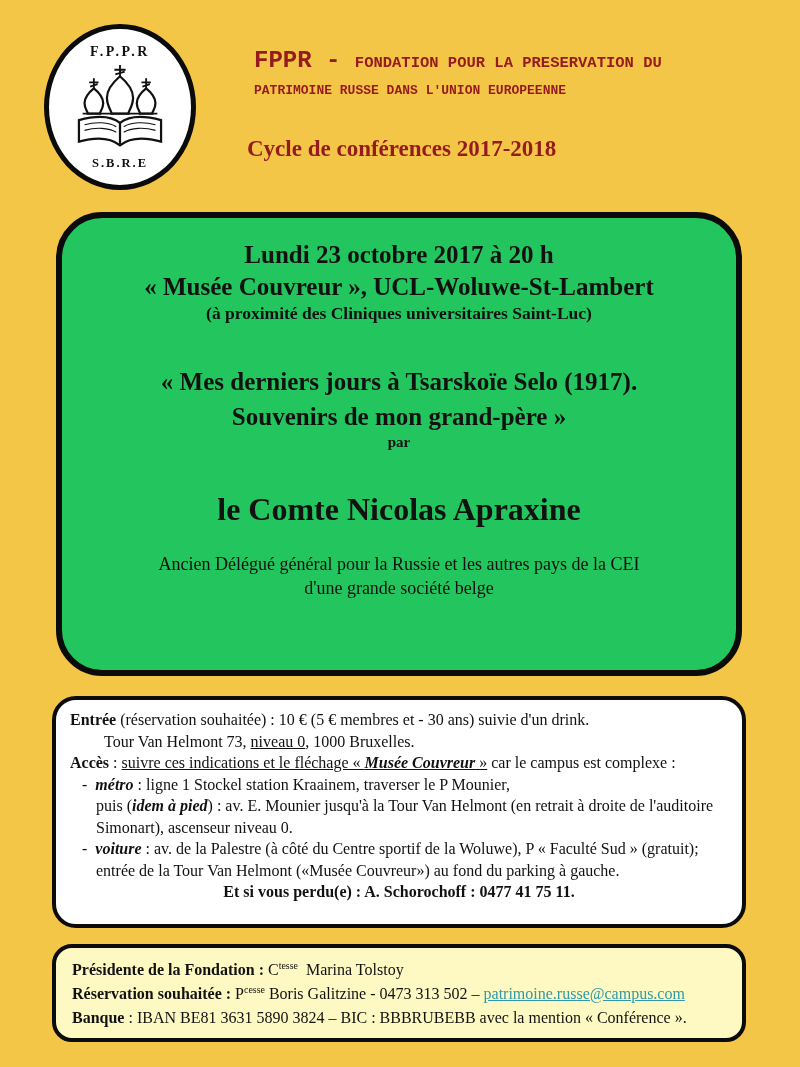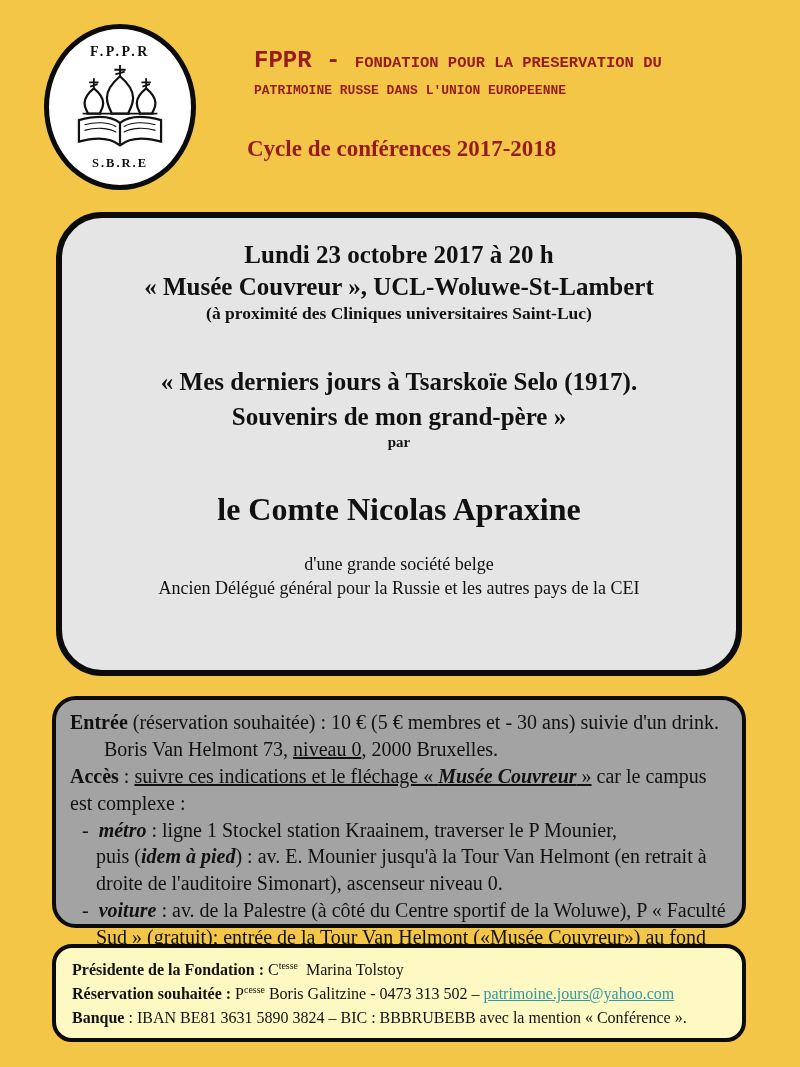--- a/index.html
+++ b/index.html
@@ -16,32 +16,32 @@
   .logo-bottom { font-size:12.5px; letter-spacing:2px; font-weight:bold; }
 
   
   .org { position:absolute; left:254px; top:47px; color:var(--accent,#951B1E); font-weight:bold;font-family:Liberation Mono, monospace; }
   .org-abbr { font-size:24px; }
   .org-rest { font-size:15.5px; }
   .org-line2 { font-size:13px; margin-top:9px; }
   .series { position:absolute; left:247px; top:136px; font-size:23px; font-weight:bold; color:var(--accent,#951B1E); }
 
   
-  .event-box { position:absolute; left:56px; top:212px; width:686px; height:464px; background:#e5e5e5;
+  .event-box { position:absolute; left:56px; top:212px; width:686px; height:464px; background:#22c55e;
                border:6px solid #0b0b0b; border-radius:46px; text-align:center; padding-top:21px; }
   .ev-date,.ev-venue { font-size:25px; font-weight:bold; line-height:1.28; }
   .ev-note { font-size:17.5px; font-weight:bold; margin-top:0; }
   .ev-title { margin-top:40px; font-size:25px; font-weight:bold; line-height:1.4; }
   .ev-par { font-size:15px; font-weight:bold; }
   .ev-speaker { margin-top:40px; font-size:32px; font-weight:bold; }
   .ev-desc { margin-top:24px; font-size:18px; line-height:1.35; }
 
   
-  .info-box { position:absolute; left:52px; top:696px; width:694px; height:232px; background:#a3a3a3;
-              border:4px solid #0b0b0b; border-radius:24px; padding:9px 14px; font-size:20px; line-height:1.345; }
+  .info-box { position:absolute; left:52px; top:696px; width:694px; height:232px; background:#ffffff;
+              border:4px solid #0b0b0b; border-radius:24px; padding:9px 14px; font-size:16px; line-height:1.345; }
   .info-box .line { margin:0; }
   .indent1 { padding-left:34px; }
   .li { padding-left:26px; text-indent:-14px; }
   .li-cont { padding-left:26px; }
   .center-b { text-align:center; }
 
   
   .contact-box { position:absolute; left:52px; top:944px; width:694px; height:98px; background:#fef9c3;
                  border:4px solid #0b0b0b; border-radius:20px; padding:10px 16px; font-size:16px; line-height:1.5; }
   .contact-box .line { margin:0; }
@@ -99,34 +99,34 @@
     <div class="ev-date">Lundi 23 octobre 2017 à 20 h</div>
     <div class="ev-venue">« Musée Couvreur », UCL-Woluwe-St-Lambert</div>
     <div class="ev-note">(à proximité des Cliniques universitaires Saint-Luc)</div>
     <div class="ev-title">
       <div>« Mes derniers jours à Tsarskoïe Selo (1917).</div>
       <div>Souvenirs de mon grand-père »</div>
     </div>
     <div class="ev-par">par</div>
     <div class="ev-speaker">le Comte Nicolas Apraxine</div>
     <div class="ev-desc">
+      <div>Ancien Délégué général pour la Russie et les autres pays de la CEI</div>
       <div>d'une grande société belge</div>
-      <div>Ancien Délégué général pour la Russie et les autres pays de la CEI</div>
     </div>
   </div>
 
   <div class="info-box">
     <p class="line"><span class="b">Entrée</span><span> (réservation souhaitée) : 10 € (5 € membres et - 30 ans) suivie d'un drink.</span></p>
-    <p class="line indent1"><span>Boris Van Helmont 73, </span><span class="u">niveau 0</span><span>, 2000 Bruxelles.</span></p>
+    <p class="line indent1"><span>Tour Van Helmont 73, </span><span class="u">niveau 0</span><span>, 1000 Bruxelles.</span></p>
     <p class="line"><span class="b">Accès</span><span> : </span><span class="u">suivre ces indications et le fléchage « </span><span class="b i u">Musée Couvreur</span><span class="u"> »</span><span> car le campus est complexe :</span></p>
     <p class="line li"><span>-&nbsp;&nbsp;</span><span class="b i">métro</span><span> : ligne 1 Stockel station Kraainem, traverser le P Mounier,</span></p>
     <p class="line li-cont"><span>puis (</span><span class="b i">idem à pied</span><span>) : av. E. Mounier jusqu'à la Tour Van Helmont (en retrait à droite de l'auditoire Simonart), ascenseur niveau 0.</span></p>
     <p class="line li"><span>-&nbsp;&nbsp;</span><span class="b i">voiture</span><span> : av. de la Palestre (à côté du Centre sportif de la Woluwe), P « Faculté Sud » (gratuit); entrée de la Tour Van Helmont («Musée Couvreur») au fond du parking à gauche.</span></p>
     <p class="line center-b"><span class="b">Et si vous perdu(e) : A. Schorochoff : 0477 41 75 11.</span></p>
   </div>
 
   <div class="contact-box">
     <p class="line"><span class="b">Présidente de la Fondation :</span><span> C</span><span class="sup">tesse</span><span> &nbsp;Marina Tolstoy</span></p>
-    <p class="line"><span class="b">Réservation souhaitée :</span><span> P</span><span class="sup">cesse</span><span> Boris Galitzine - 0473 313 502 – </span><a class="link">patrimoine.jours@yahoo.com</a></p>
+    <p class="line"><span class="b">Réservation souhaitée :</span><span> P</span><span class="sup">cesse</span><span> Boris Galitzine - 0473 313 502 – </span><a class="link">patrimoine.russe@campus.com</a></p>
     <p class="line"><span class="b">Banque</span><span> : IBAN BE81 3631 5890 3824 – BIC : BBBRUBEBB avec la mention « Conférence ».</span></p>
   </div>
 
 </div>
 
 </body></html>

